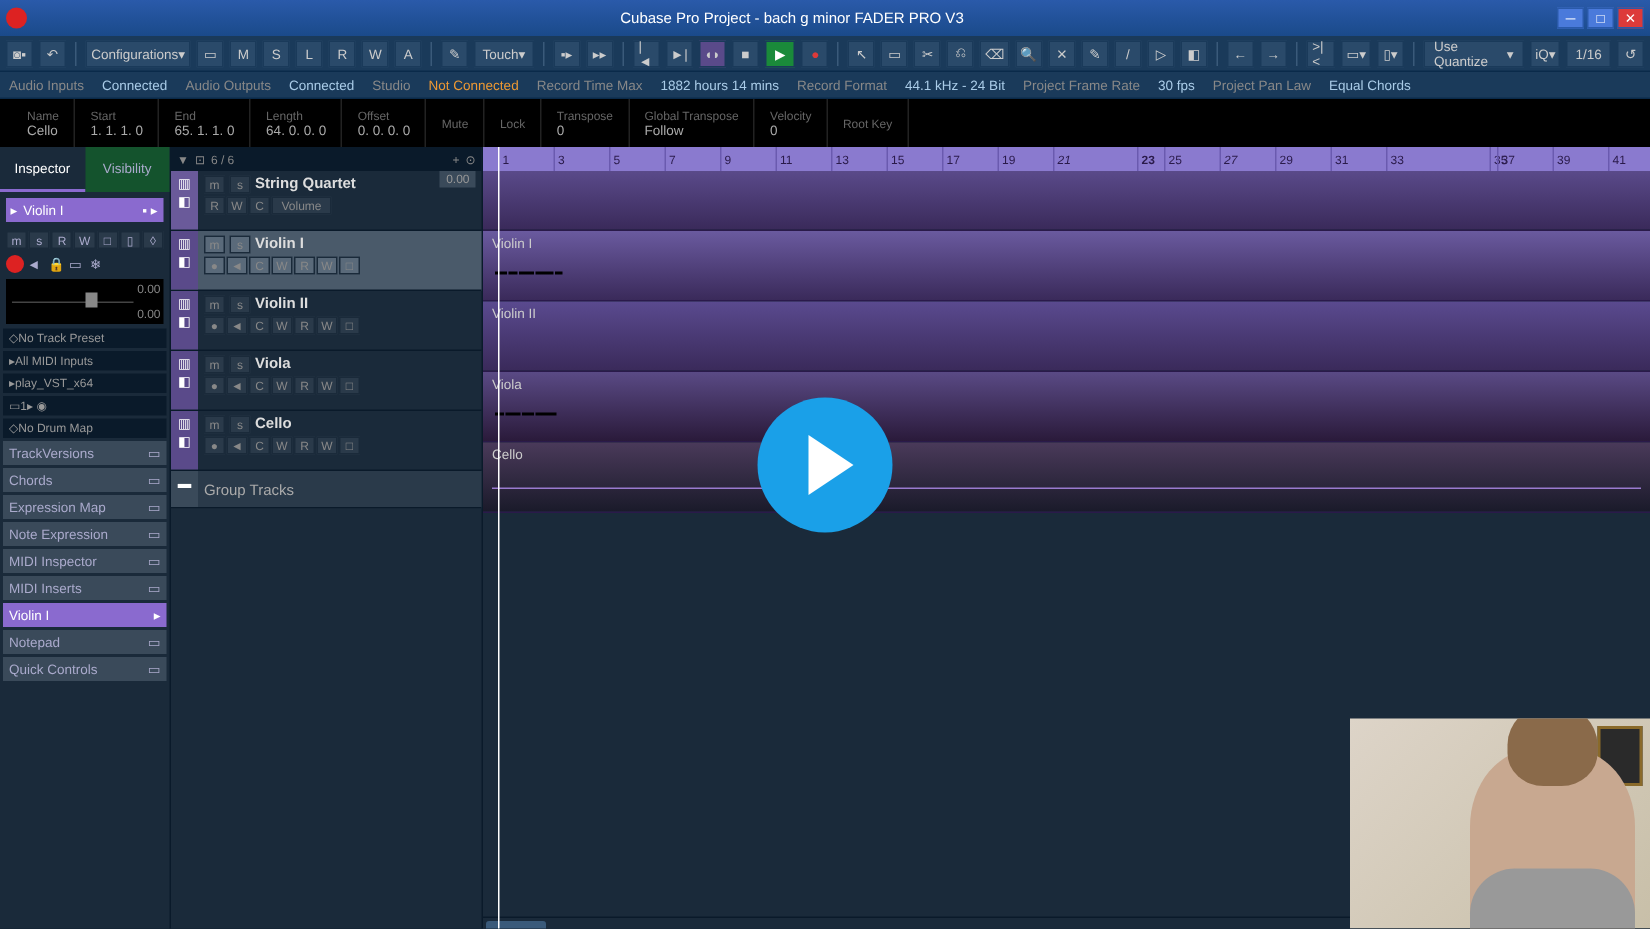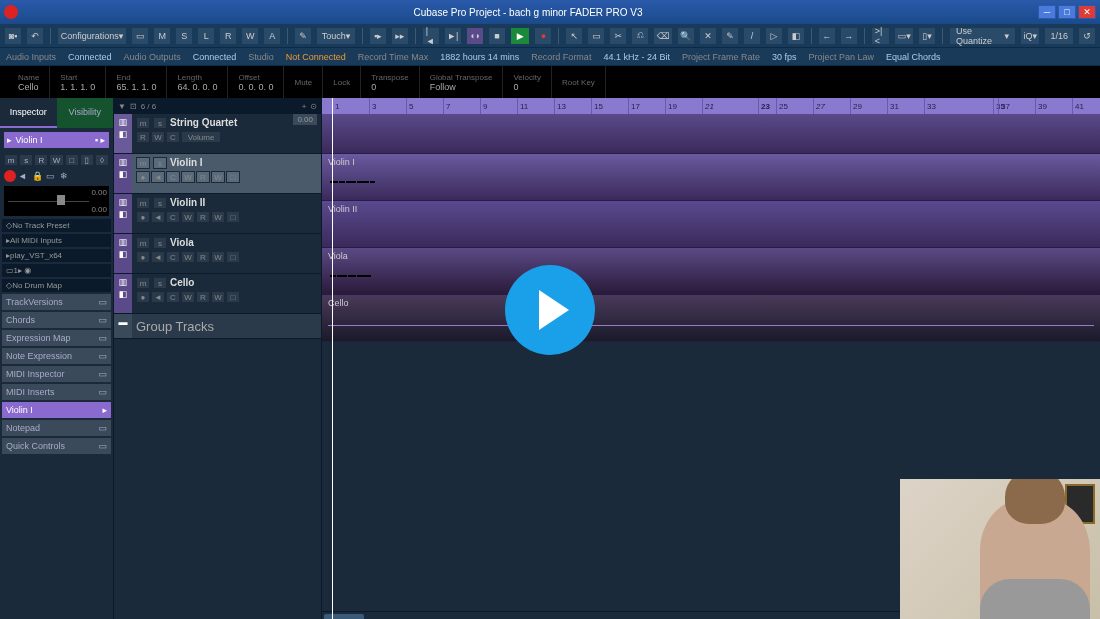--- a/index.html
+++ b/index.html
@@ -400,21 +400,21 @@
             <span class="tbx">W</span>
             <span class="tbx">R</span>
             <span class="tbx">W</span>
             <span class="tbx">□</span>
           </div>
       </div>
     </div>
 
     <div class="track group" style="background:#2a3a4a">
       <div class="type" style="background:#3a4a5a">▬</div>
-      <div class="body"><span class="tname" style="font-weight:normal; font-size:13px; color:#aaa">Group Tracks</span></div>
+      <div class="body"><span class="tname" style="font-weight:normal; font-size:10px; color:#aaa">Group Tracks</span></div>
     </div>
   </div>
 
   <div class="arrange">
     <div class="ruler" id="ruler">
         <div class="tick" style="left: 10px;">1</div>
         <div class="tick" style="left: 47px;">3</div>
         <div class="tick" style="left: 84px;">5</div>
         <div class="tick" style="left: 121px;">7</div>
         <div class="tick" style="left: 158px;">9</div>

